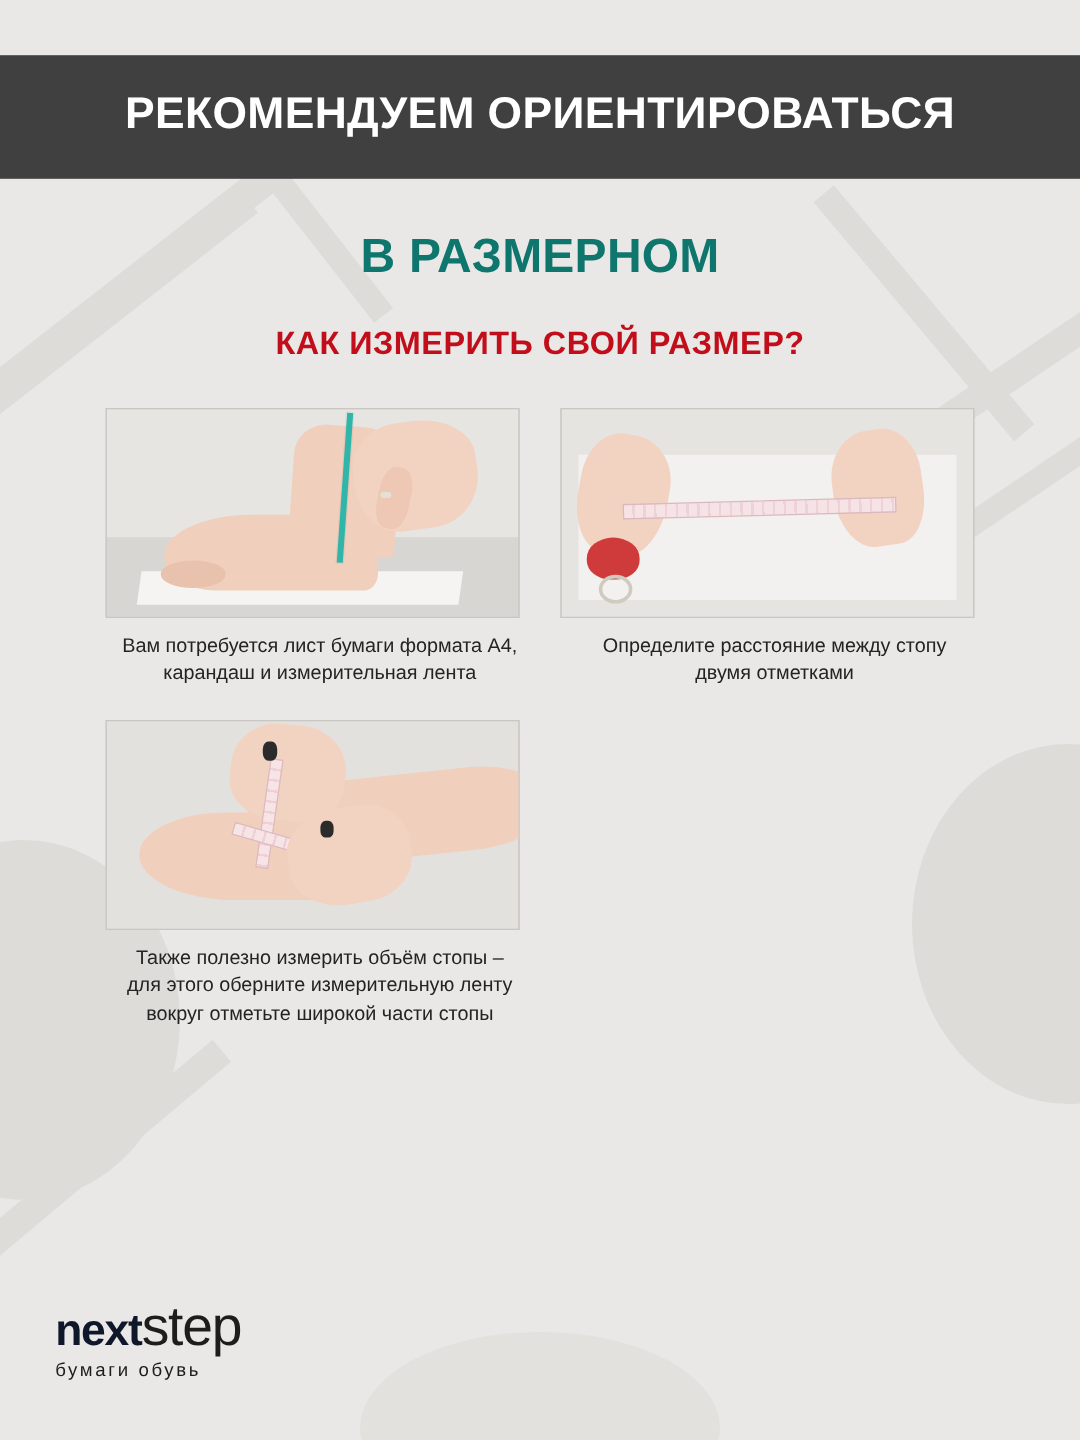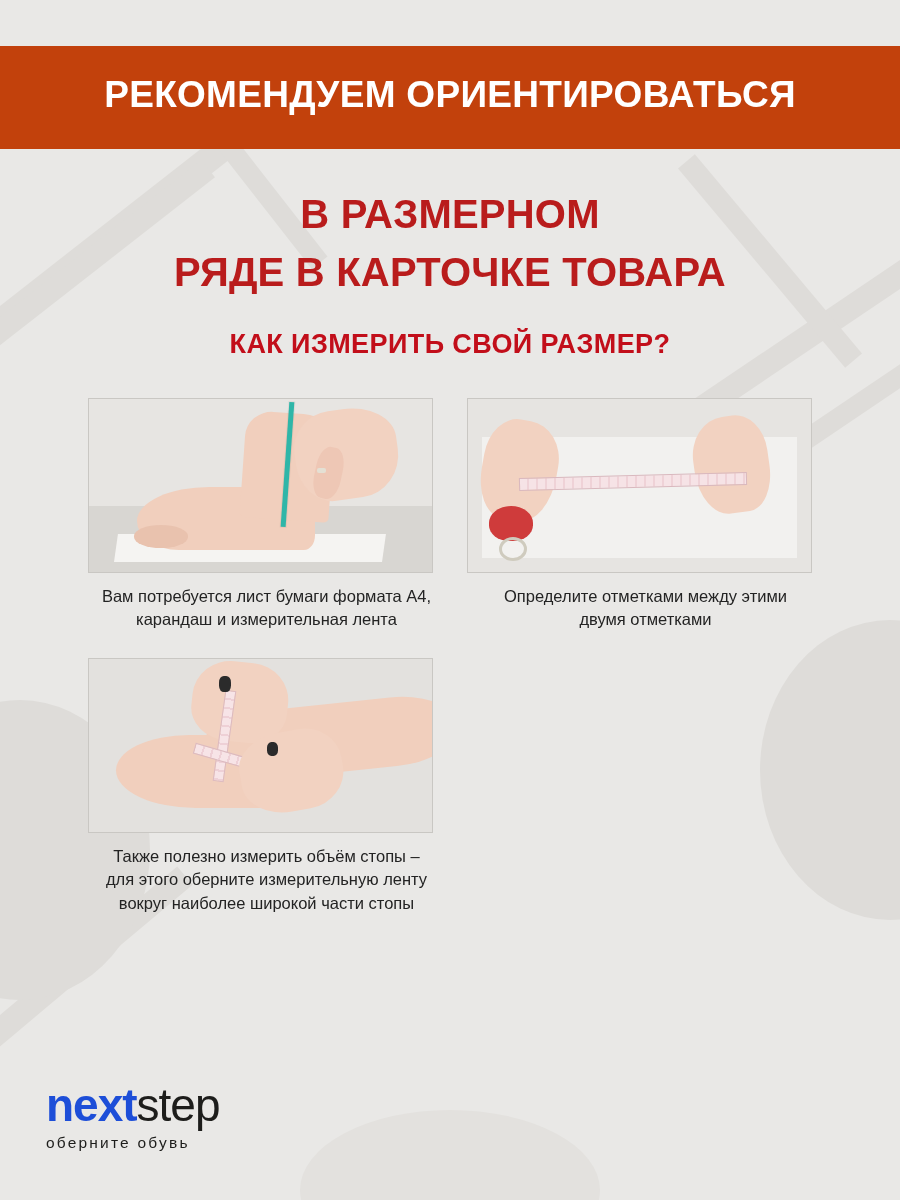--- a/index.html
+++ b/index.html
@@ -40,41 +40,41 @@
   }
   .bg-c1 { left: -110px; top: 700px; width: 260px; height: 300px; }
   .bg-c2 { left: 760px; top: 620px; width: 260px; height: 300px; }
   .bg-c3 { left: 300px; top: 1110px; width: 300px; height: 160px; background: #e3e1de; }
 
   
   .header {
     position: relative;
     z-index: 2;
     margin: 46px 0 0 0;
-    background: #c2410c;
+    background: #404040;
     padding: 26px 30px 30px 30px;
     text-align: center;
   }
   .header h1 {
     margin: 0;
     color: #ffffff;
     font-size: 37px;
     line-height: 1.27;
     font-weight: bold;
     letter-spacing: 0.3px;
     text-transform: uppercase;
   }
   .header h1 .line2 { display: block; }
 
   
   .subhead {
     position: relative;
     z-index: 2;
     text-align: center;
-    color: #b91c1c;
+    color: #0f766e;
     margin-top: 36px;
   }
   .subhead .sub-line {
     font-size: 40px;
     font-weight: bold;
     line-height: 1.45;
     text-transform: uppercase;
     letter-spacing: 0.2px;
   }
   .question {
@@ -235,21 +235,21 @@
   }
 
   
   .footer {
     position: absolute;
     left: 46px;
     bottom: 48px;
     z-index: 3;
   }
   .logo-line { display: flex; align-items: baseline; }
-  .logo-next { font-size: 46px; font-weight: bold; color: #1d4ed8; letter-spacing: -1px; }
+  .logo-next { font-size: 37px; font-weight: bold; color: #0f172a; letter-spacing: -1px; }
   .logo-step { font-size: 46px; font-weight: normal; color: #1d1d1b; letter-spacing: -1px; }
   .logo-sub {
     margin-top: 2px;
     font-size: 15.5px;
     color: #1d1d1b;
     letter-spacing: 2.2px;
   }
 </style>
 </head>
 <body>
@@ -268,21 +268,20 @@
 </div>
 
 <div class="header">
   <h1>
     <span>РЕКОМЕНДУЕМ ОРИЕНТИРОВАТЬСЯ</span>
   </h1>
 </div>
 
 <div class="subhead">
   <div class="sub-line">В РАЗМЕРНОМ</div>
-  <div class="sub-line">РЯДЕ В КАРТОЧКЕ ТОВАРА</div>
 </div>
 
 <div class="question">КАК ИЗМЕРИТЬ СВОЙ РАЗМЕР?</div>
 
 <div class="steps">
 
   <div class="step">
     <div class="photo">
       <div class="p-wall"></div>
       <div class="p-floor"></div>
@@ -302,39 +301,39 @@
   <div class="step">
     <div class="photo">
       <div class="f3-wall"></div>
       <div class="f3-paper"></div>
       <div class="f3-hand-l"></div>
       <div class="f3-hand-r"></div>
       <div class="f3-tape"></div>
       <div class="f3-reel"></div>
       <div class="f3-ring"></div>
     </div>
-    <div class="caption">Определите отметками между этими двумя отметками</div>
+    <div class="caption">Определите расстояние между стопу двумя отметками</div>
   </div>
 
   <div class="step">
     <div class="photo">
       <div class="f4-bg"></div>
       <div class="f4-leg"></div>
       <div class="f4-foot"></div>
       <div class="f4-hand-top"></div>
       <div class="f4-tape"></div>
       <div class="f4-tape2"></div>
       <div class="f4-hand-low"></div>
       <div class="f4-nail"></div>
       <div class="f4-nail2"></div>
     </div>
-    <div class="caption">Также полезно измерить объём стопы – для этого оберните измерительную ленту вокруг наиболее широкой части стопы</div>
+    <div class="caption">Также полезно измерить объём стопы – для этого оберните измерительную ленту вокруг отметьте широкой части стопы</div>
   </div>
 
 </div>
 
 <div class="footer">
   <div class="logo-line">
     <span class="logo-next">next</span>
     <span class="logo-step">step</span>
   </div>
-  <div class="logo-sub">оберните  обувь</div>
+  <div class="logo-sub">бумаги  обувь</div>
 </div>
 
 </body></html>

